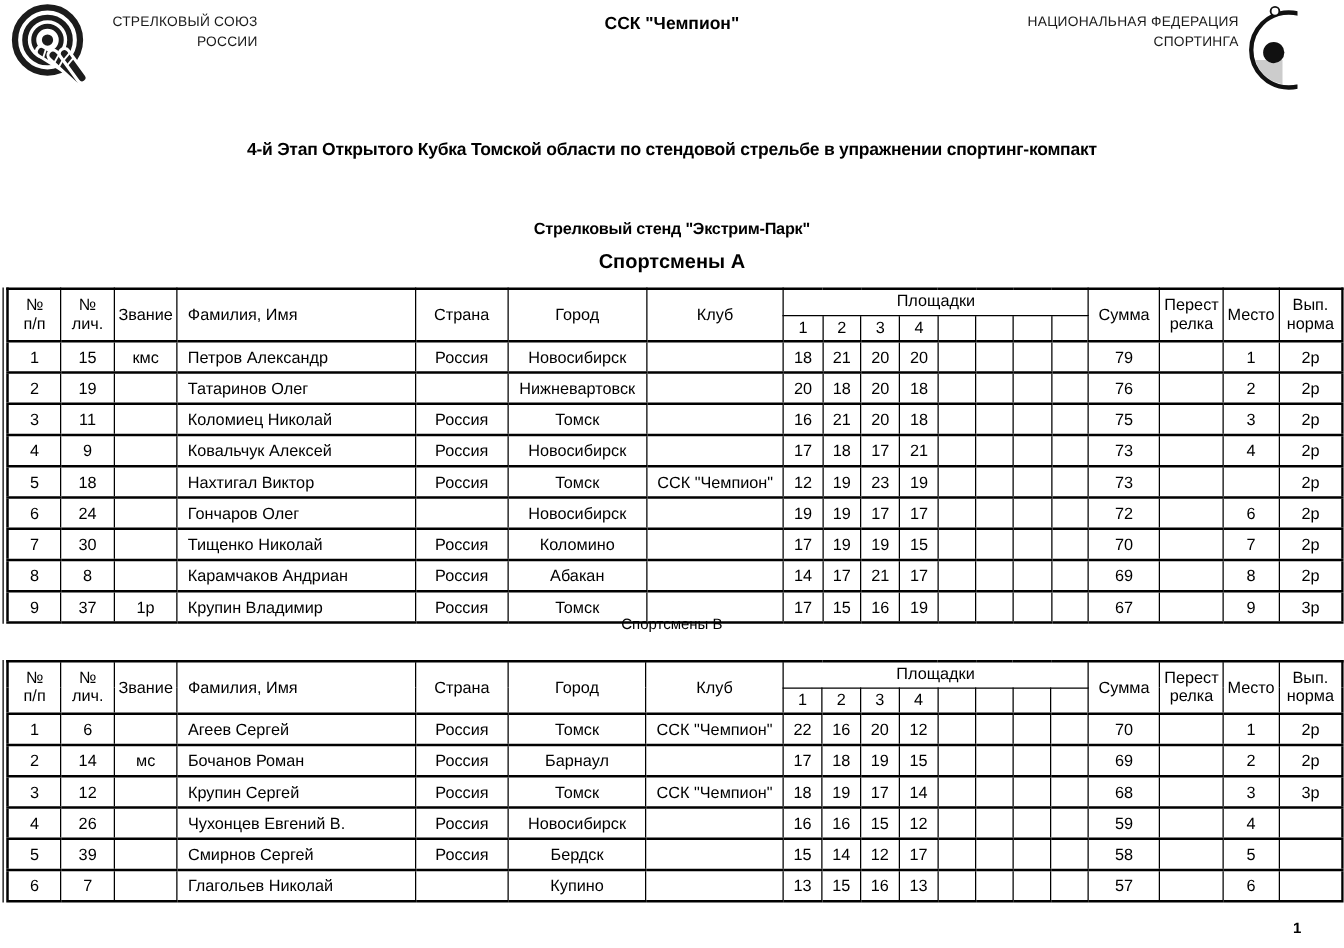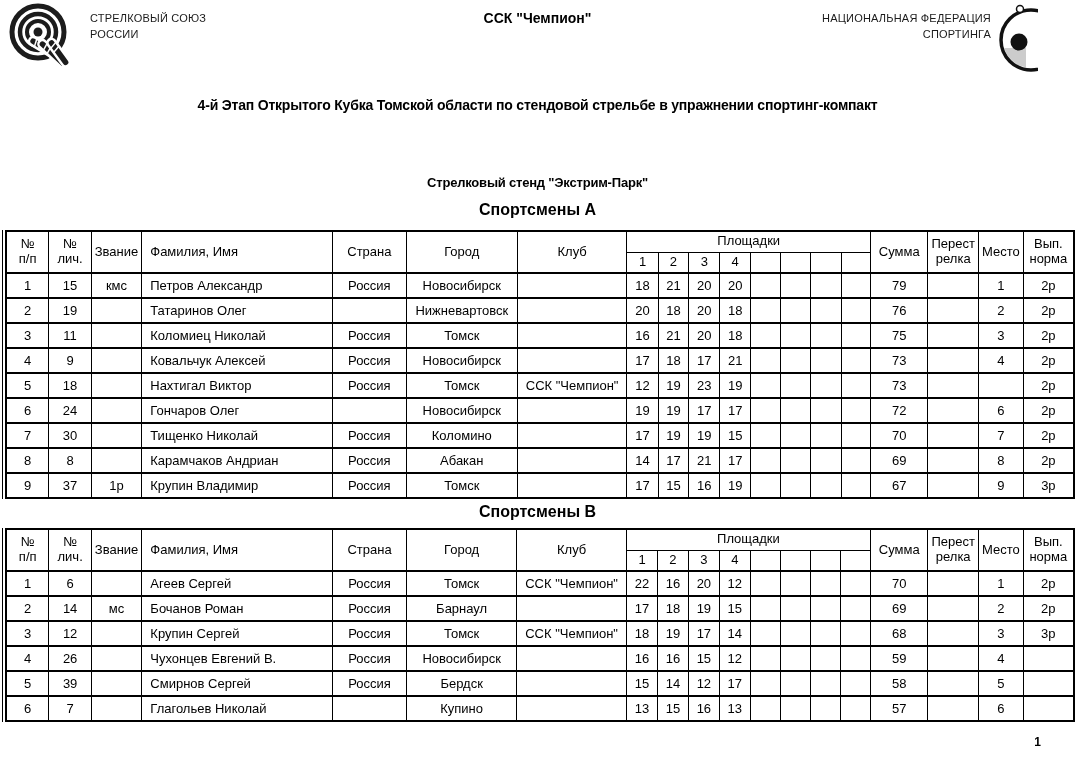--- a/index.html
+++ b/index.html
@@ -1,34 +1,34 @@
 <!DOCTYPE html>
 <html><head>
 <meta charset="utf-8">
 <style>
   html,body{margin:0;padding:0;background:#fff;}
   body{width:1075px;height:758px;font-family:"Liberation Sans","DejaVu Sans",sans-serif;color:#000;overflow:hidden;}
   .page{position:relative;width:1075px;height:758px;background:#fff;}
 
   
-  .org-left{position:absolute;left:8px;top:2px;display:flex;align-items:flex-start;}
+  .org-left{position:absolute;left:8px;top:2px;display:flex;align-items:flex-start;text-align:right;}
   .org-left-text{margin-left:20px;margin-top:9px;font-size:11px;line-height:1.45;letter-spacing:.2px;color:#1a1a1a;}
   .org-right-text{position:absolute;right:84px;top:11px;text-align:right;font-size:11px;line-height:1.45;letter-spacing:.2px;color:#1a1a1a;}
   .logo-right{position:absolute;right:37px;top:2px;}
 
   
   .cline{position:absolute;left:0;right:0;text-align:center;}
   .t-club{top:10px;font-size:14px;font-weight:bold;}
   .t-doc{top:44px;font-size:15px;font-weight:bold;}
   .t-cat{top:80px;font-size:13px;}
-  .t-event{top:97px;font-size:14px;font-weight:bold;letter-spacing:-0.2px;}
+  .t-event{top:111px;font-size:14px;font-weight:bold;letter-spacing:-0.2px;}
   .t-date{top:145px;font-size:13px;font-weight:bold;letter-spacing:-0.2px;}
   .t-venue{top:175px;font-size:13px;font-weight:bold;letter-spacing:-0.2px;}
   .t-secA{top:201px;font-size:16px;font-weight:bold;}
-  .t-secB{top:503px;font-size:16px;font-weight:bold;}
+  .t-secB{top:492px;font-size:12px;font-weight:normal;}
 
   .tbl-wrap{position:absolute;left:2px;border-left:1px solid #000;padding-left:2px;}
   .wrapA{top:230px;}
   .wrapB{top:528px;}
 
   table{border-collapse:collapse;table-layout:fixed;border:2px solid #000;}
   th,td{border:1px solid #000;font-size:13px;padding:0 3px;overflow:hidden;white-space:nowrap;text-align:center;vertical-align:middle;font-weight:normal;}
   th{border-bottom-width:2px;line-height:1.12;}
   th.group{border-bottom-width:1px;}
   td{border-bottom-width:2px;height:23px;}

